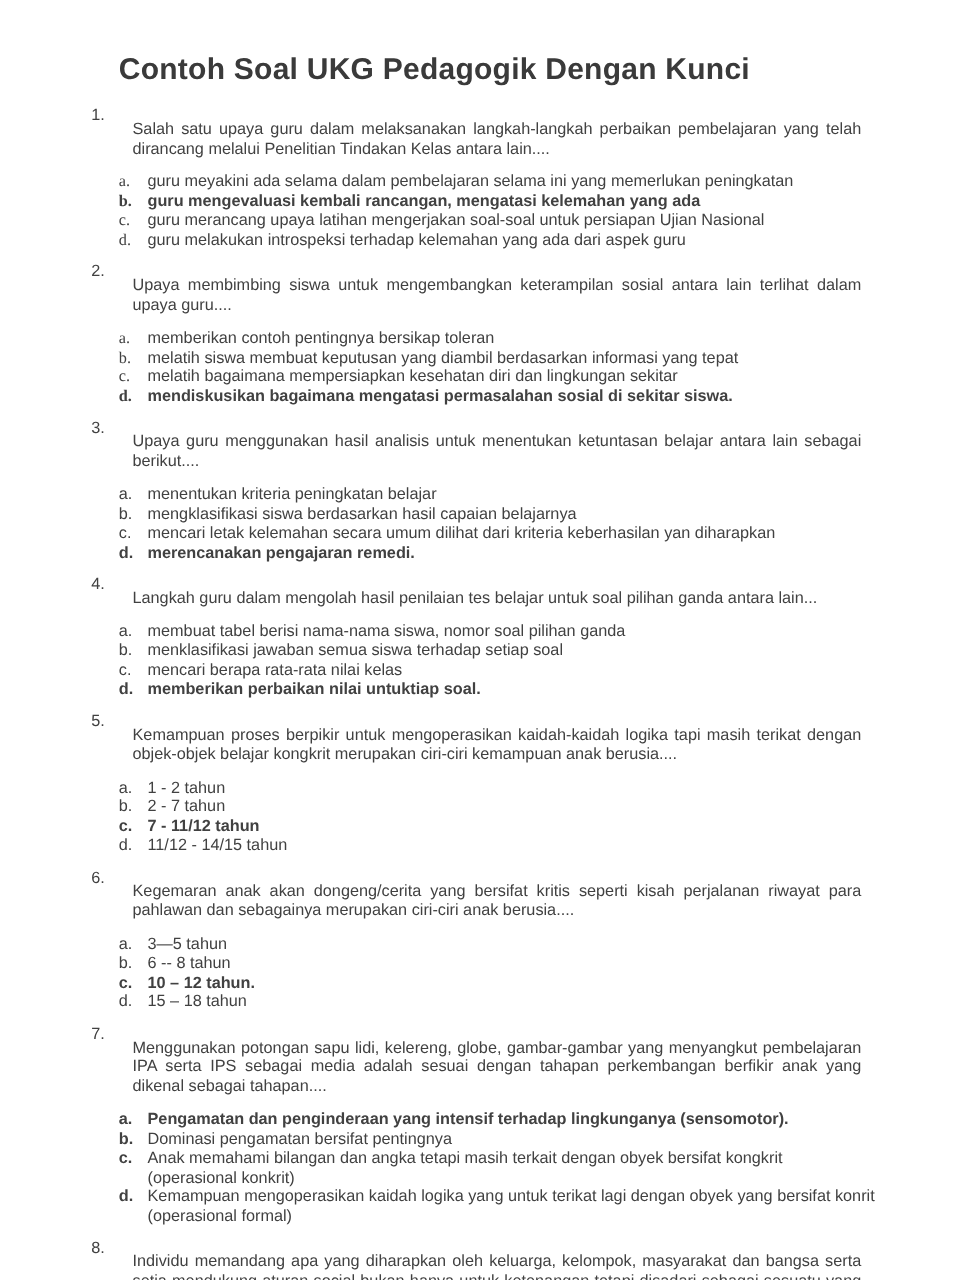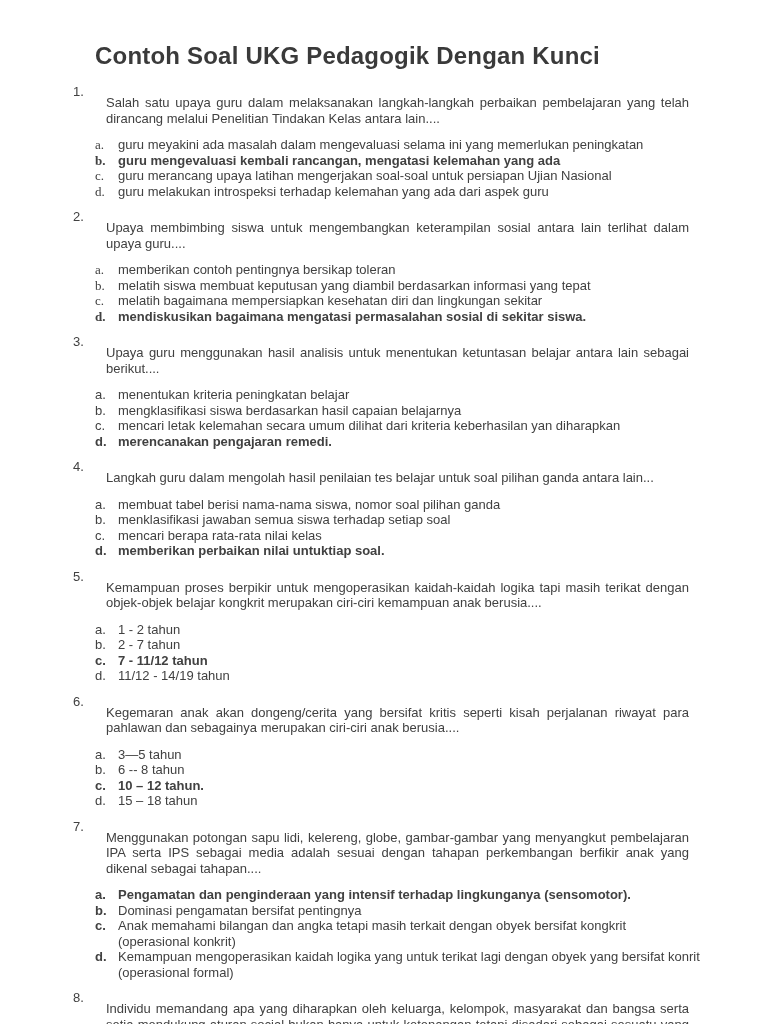--- a/index.html
+++ b/index.html
@@ -69,21 +69,21 @@
   </h1>
   <div class="questions" id="questions">
   <section class="q" style="color: rgb(65, 65, 65);">
     <div class="qrow">
       <span class="qnum">1.</span>
       <p class="qtext">Salah satu upaya guru dalam melaksanakan langkah-langkah perbaikan pembelajaran yang telah dirancang melalui Penelitian Tindakan Kelas antara lain....</p>
     </div>
     <div class="opts">
   <div class="opt">
     <span class="letter serif">a.</span>
-    <p class="otext">guru meyakini ada masalah dalam mengevaluasi selama ini yang memerlukan peningkatan</p>
+    <p class="otext">guru meyakini ada selama dalam pembelajaran selama ini yang memerlukan peningkatan</p>
   </div>
 
   <div class="opt">
     <span class="letter serif bold">b.</span>
     <p class="otext bold">guru mengevaluasi kembali rancangan, mengatasi kelemahan yang ada</p>
   </div>
 
   <div class="opt">
     <span class="letter serif">c.</span>
     <p class="otext">guru merancang upaya latihan mengerjakan soal-soal untuk persiapan Ujian Nasional</p>
@@ -196,21 +196,21 @@
     <p class="otext">2 - 7 tahun</p>
   </div>
 
   <div class="opt">
     <span class="letter bold">c.</span>
     <p class="otext bold">7 - 11/12 tahun</p>
   </div>
 
   <div class="opt">
     <span class="letter">d.</span>
-    <p class="otext">11/12 - 14/19 tahun</p>
+    <p class="otext">11/12 - 14/15 tahun</p>
   </div>
 </div>
   </section>
 
   <section class="q" style="color: rgb(65, 65, 65);">
     <div class="qrow">
       <span class="qnum">6.</span>
       <p class="qtext">Kegemaran anak akan dongeng/cerita yang bersifat kritis seperti kisah perjalanan riwayat para pahlawan dan sebagainya merupakan ciri-ciri anak berusia....</p>
     </div>
     <div class="opts">

